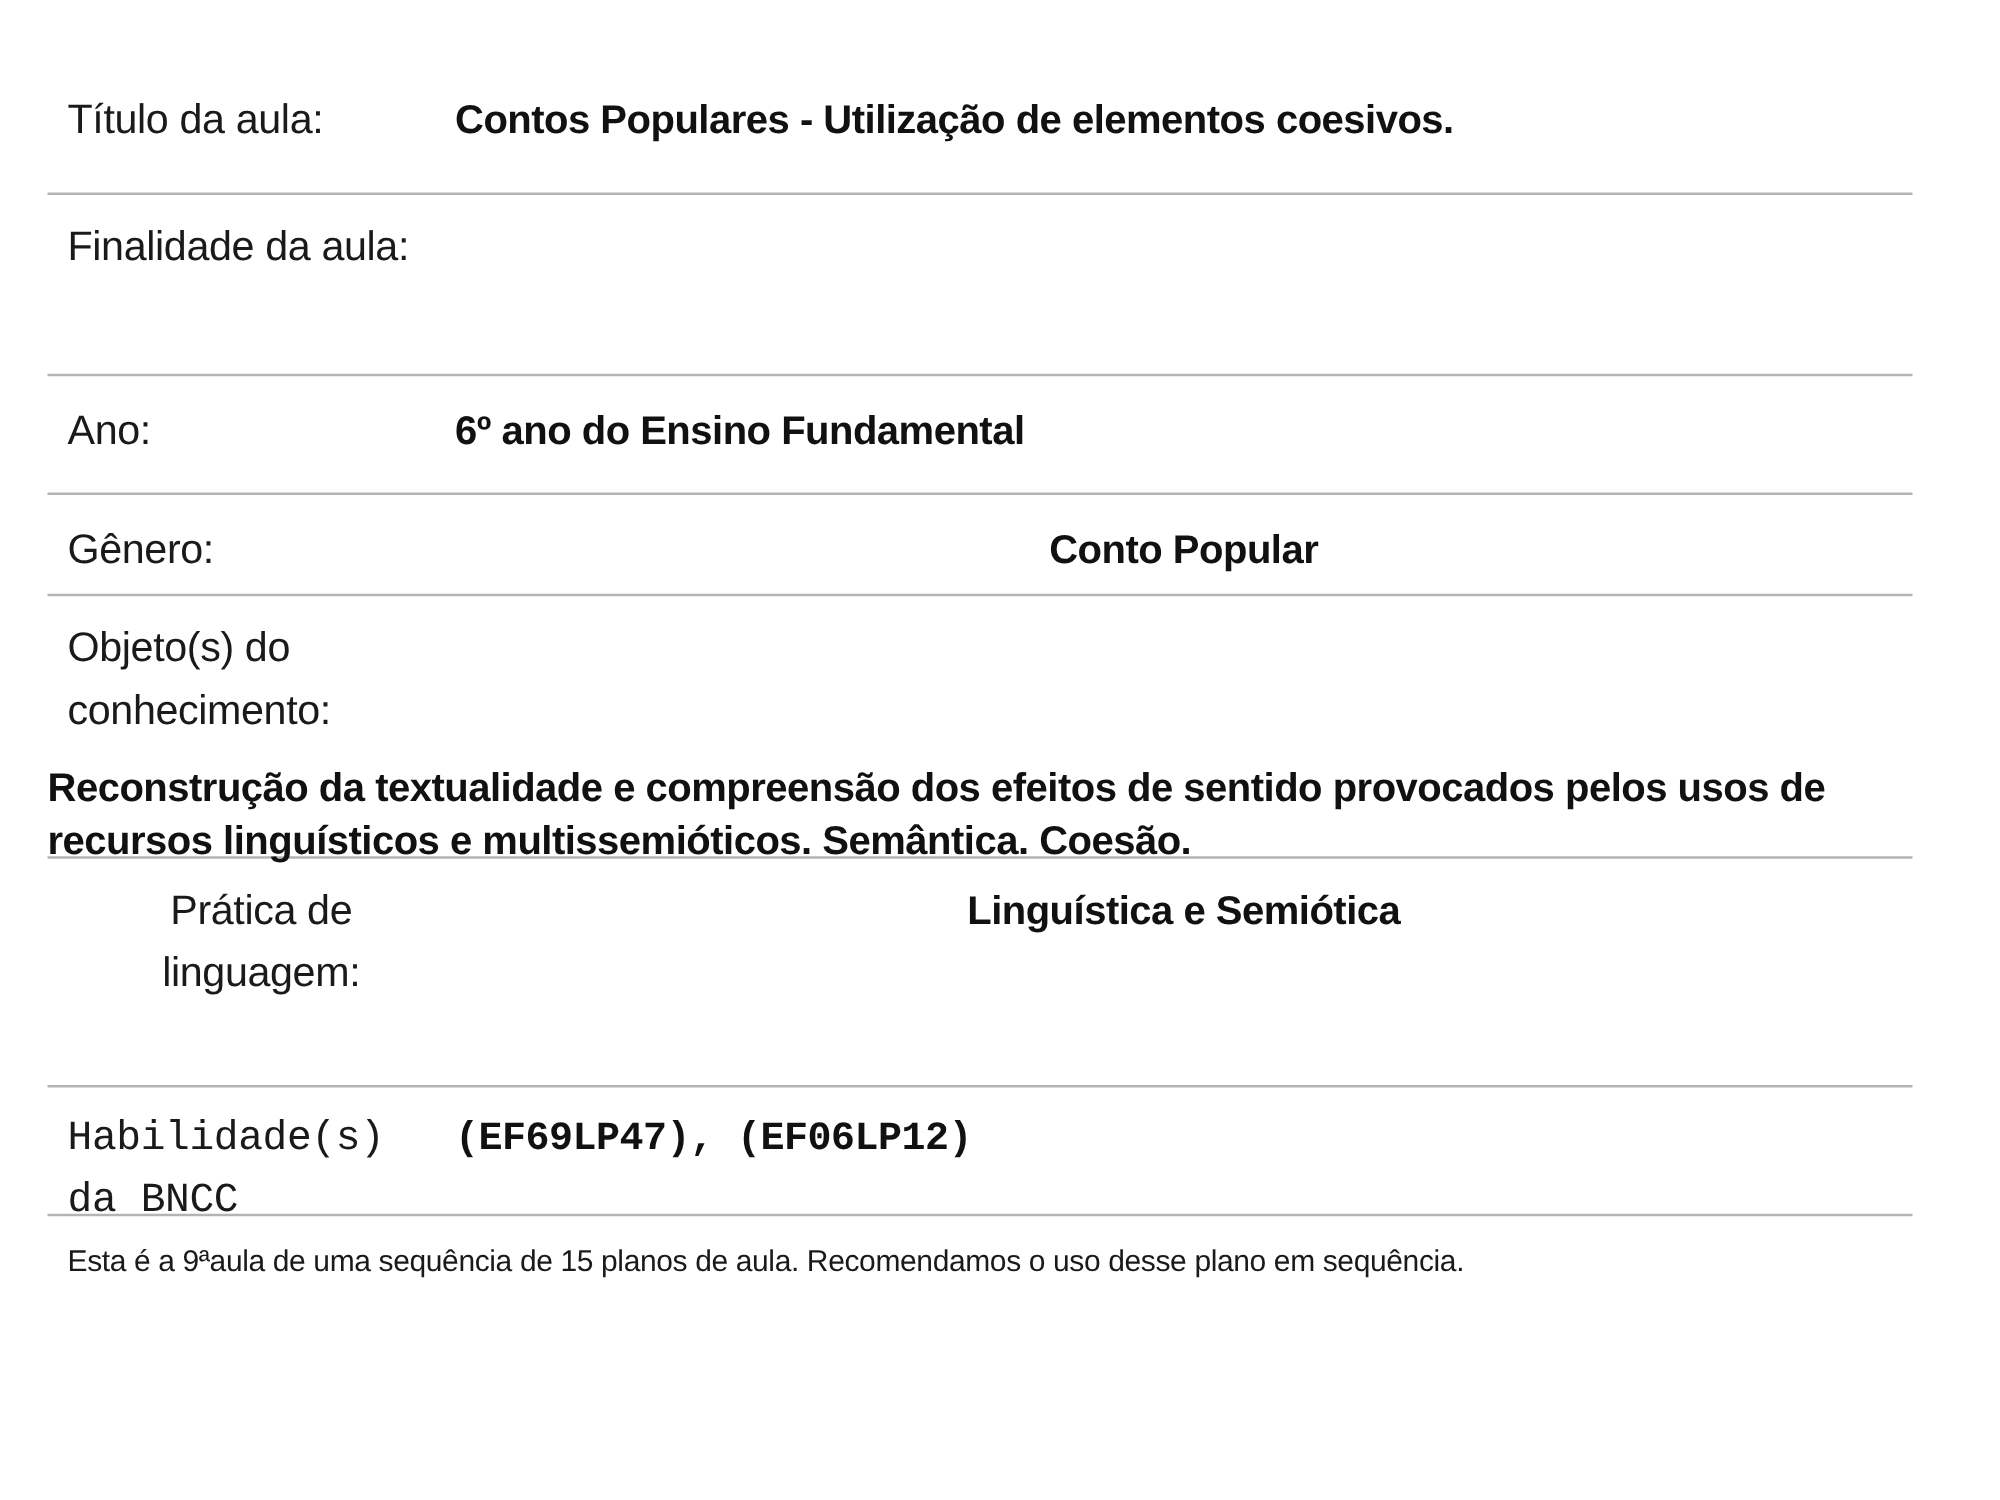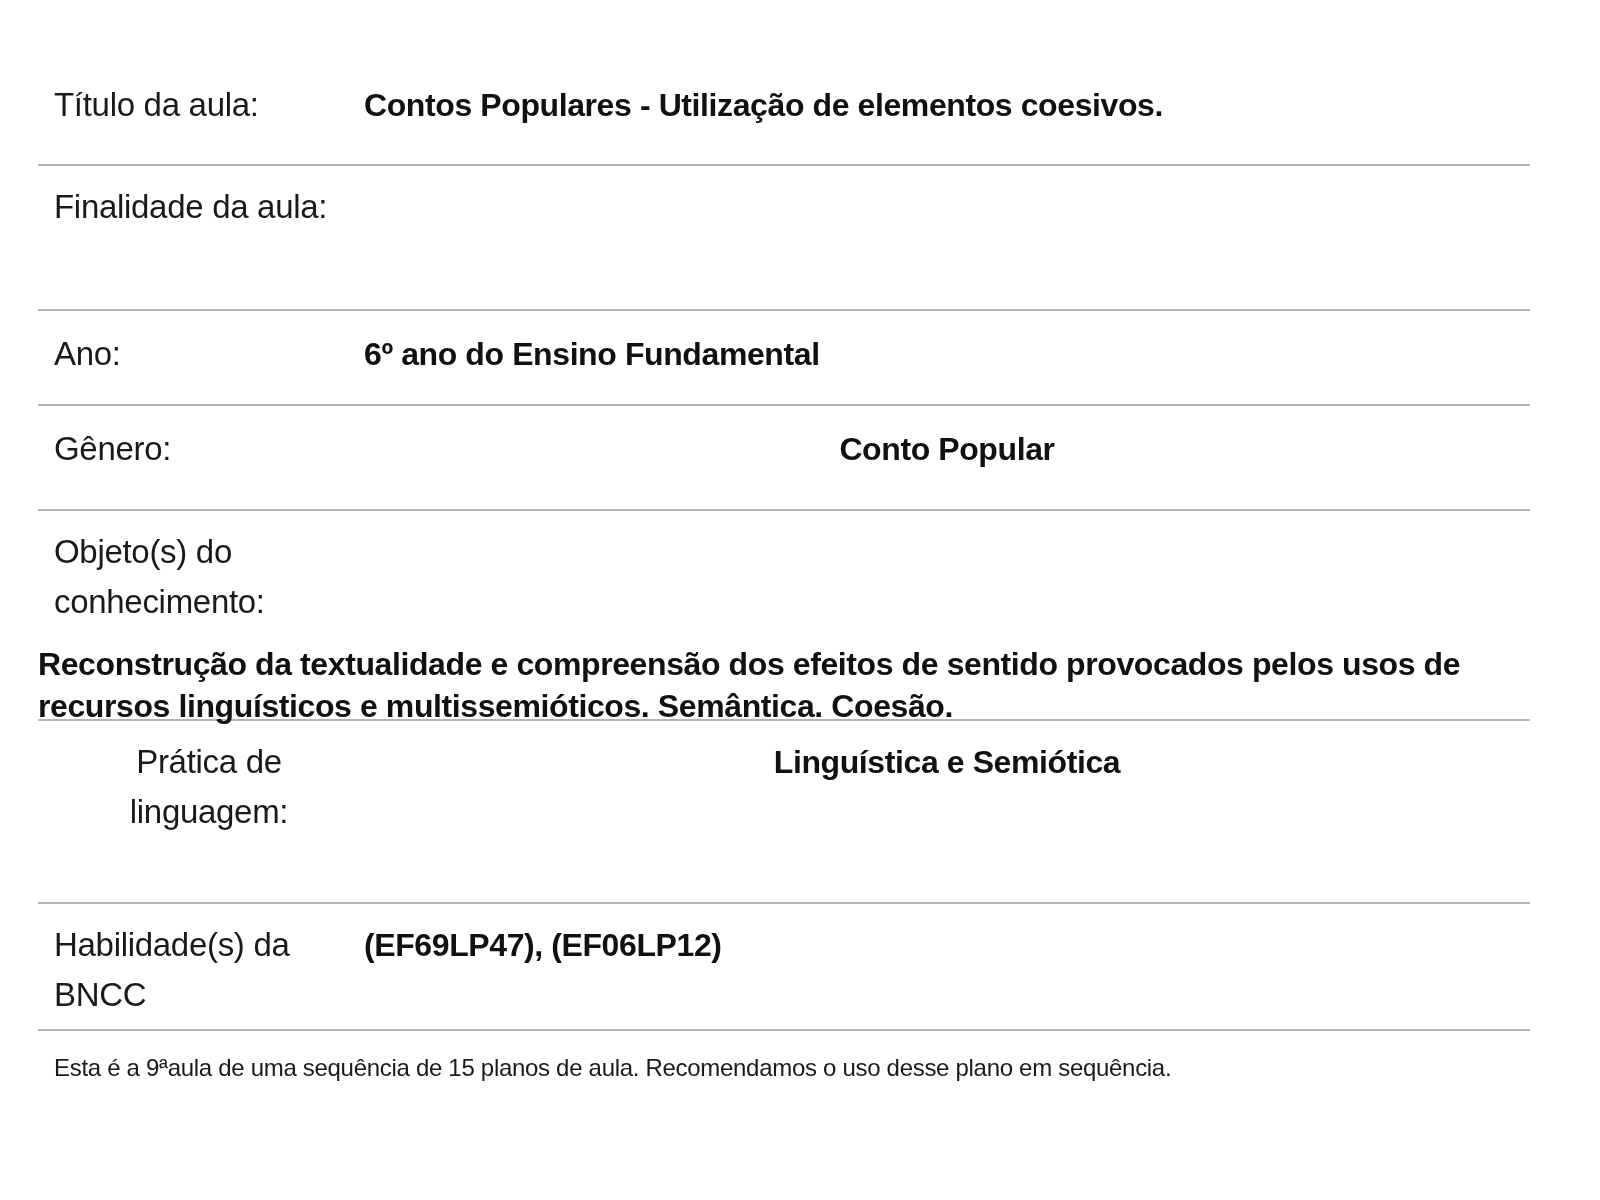--- a/index.html
+++ b/index.html
@@ -10,21 +10,21 @@
     body {
       width: 1600px;
       height: 1200px;
       position: relative;
       font-family: "Liberation Sans", "DejaVu Sans", sans-serif;
       color: #111111;
     }
     .plan {
       position: absolute;
       left: 38px;
-      top: 64px;
+      top: 54px;
       width: 1492px;
     }
     .row {
       display: flex;
       border-bottom: 2px solid #b4b4b4;
       box-sizing: border-box;
     }
     .label {
       width: 310px;
       padding-left: 16px;
@@ -45,30 +45,30 @@
     }
     .r-titulo { height: 102px; }
     .r-titulo .label, .r-titulo .value { padding-top: 16px; }
     .r-titulo .value { padding-top: 20px; }
     .r-finalidade { height: 145px; flex-direction: column; }
     .r-finalidade .label { padding-top: 16px; }
     .r-finalidade .value { padding-top: 18px; }
     .r-ano { height: 95px; }
     .r-ano .label { padding-top: 18px; }
     .r-ano .value { padding-top: 22px; }
-    .r-genero { height: 105px; }
+    .r-genero { height: 81px; }
     .r-genero .label { padding-top: 18px; }
     .r-genero .value { padding-top: 22px; text-align: center; }
     .r-objeto { height: 210px; flex-direction: column; }
     .r-objeto .label { padding-top: 16px; }
     .r-objeto .value { padding-top: 16px; }
     .r-pratica { height: 183px; text-align: center; }
     .r-pratica .label { padding-top: 16px; }
     .r-pratica .value { padding-top: 20px; }
-    .r-habilidade { height: 127px; }
+    .r-habilidade { height: 103px; font-family: Liberation Mono, monospace; }
     .r-habilidade .label { padding-top: 16px; }
     .r-habilidade .value { padding-top: 20px; }
     .note {
       padding-left: 16px;
       padding-top: 16px;
       font-size: 24px;
       line-height: 42px;
       color: #1a1a1a;
       width: 1390px;
       letter-spacing: -0.3px;

